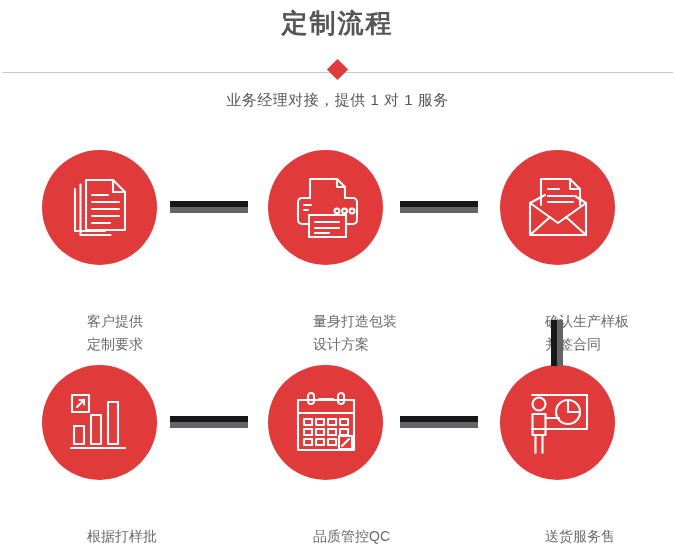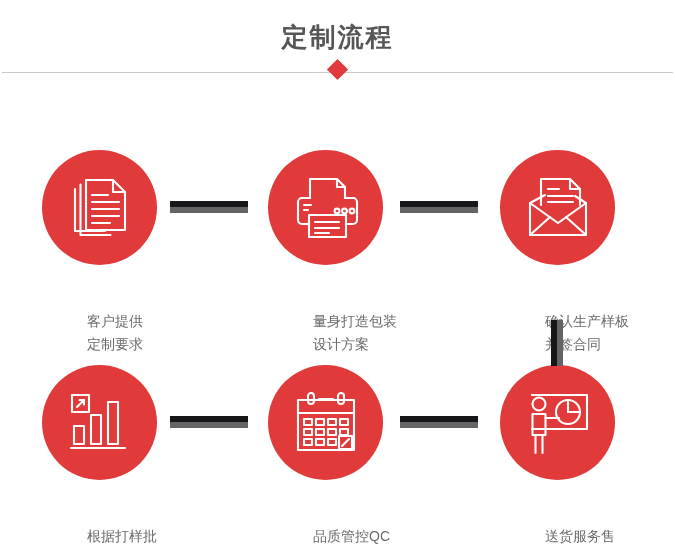--- a/index.html
+++ b/index.html
@@ -18,21 +18,21 @@
 
   
   .header {
     position: absolute;
     left: 0; top: 0;
     width: 675px;
     height: 125px;
   }
   .page-title {
     position: absolute;
-    left: 0; top: 20px;
+    left: 0; top: 6px;
     width: 675px;
     text-align: center;
     font-size: 26px;
     font-weight: bold;
     color: #565656;
     letter-spacing: 2px;
     line-height: 34px;
   }
   .divider-wrap {
     position: absolute;
@@ -159,20 +159,21 @@
 <body>
 
 <div class="header">
   <div class="page-title">定制流程</div>
 
   <div class="divider-wrap">
     <div class="divider-line"></div>
     <div class="divider-diamond"></div>
   </div>
 
+  <div class="page-subtitle">业务经理对接，提供 1 对 1 服务</div>
 </div>
 
 <div class="flow">
 
   <div class="step col-1 row-1">
     <div class="step-circle">
       <span>
         <svg width="66" height="66" viewBox="0 0 66 66" fill="none" stroke="#ffffff" stroke-width="2.1" stroke-linecap="round" stroke-linejoin="round">
           <path d="M8 14 L8 56 L38 56"></path>
           <path d="M13.5 9.5 L13.5 60 L43.5 60"></path>

